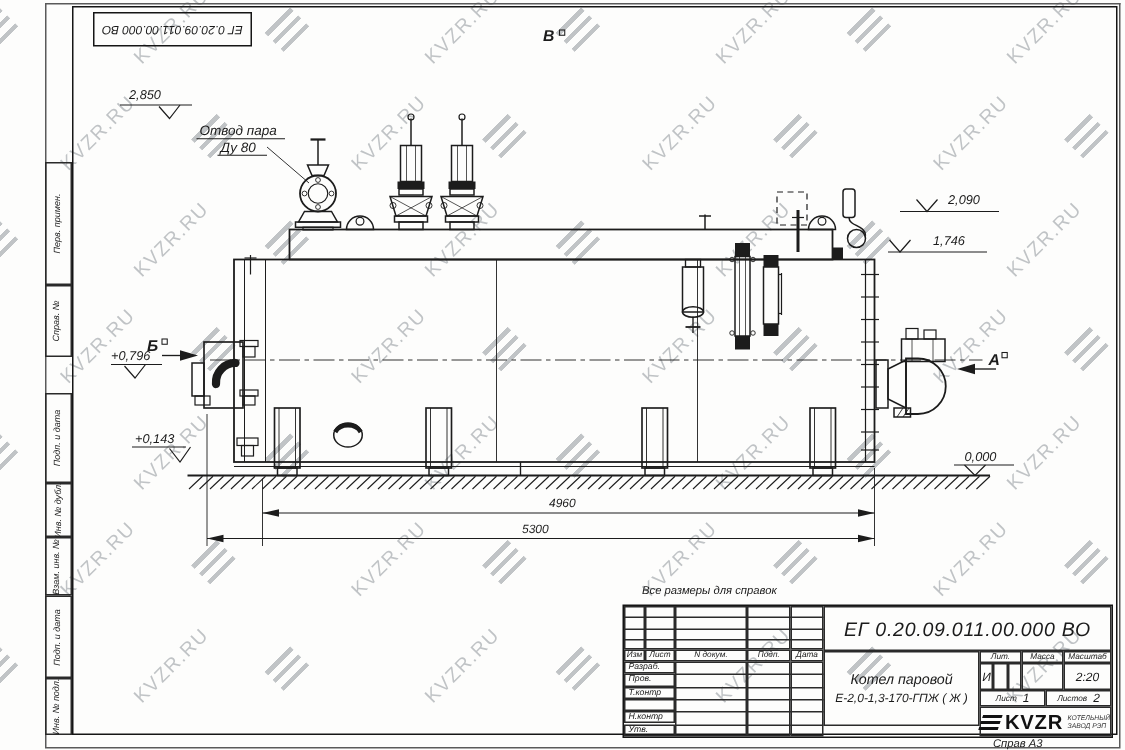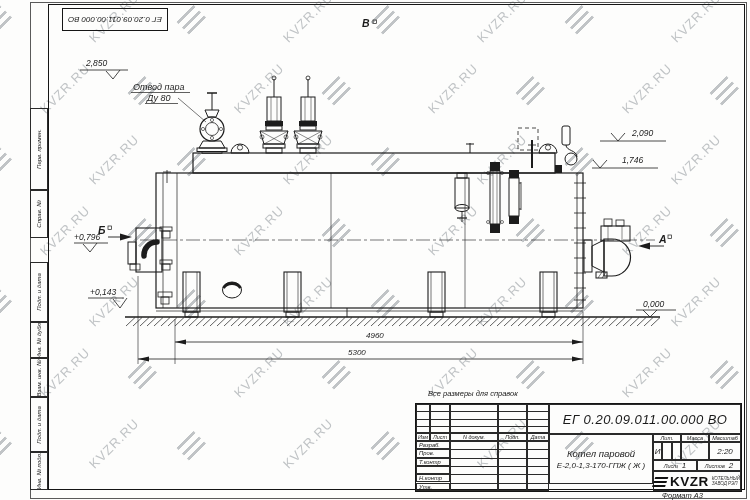--- a/index.html
+++ b/index.html
@@ -534,13 +534,13 @@
   <div id="logo-cell" style="left:237px;top:67px;width:88px;height:20px;justify-content:space-between;">
     <span class="logo-stripes"></span>
     <span class="logo-word">KVZR</span>
     <span class="logo-sub">
       <span>КОТЕЛЬНЫЙ</span>
       <span>ЗАВОД РЭП</span>
     </span>
   </div>
 </div>
 
-<div id="format-label">Формат  А3</div>
+<div id="format-label">Справ  А3</div>
 
 </body></html>

